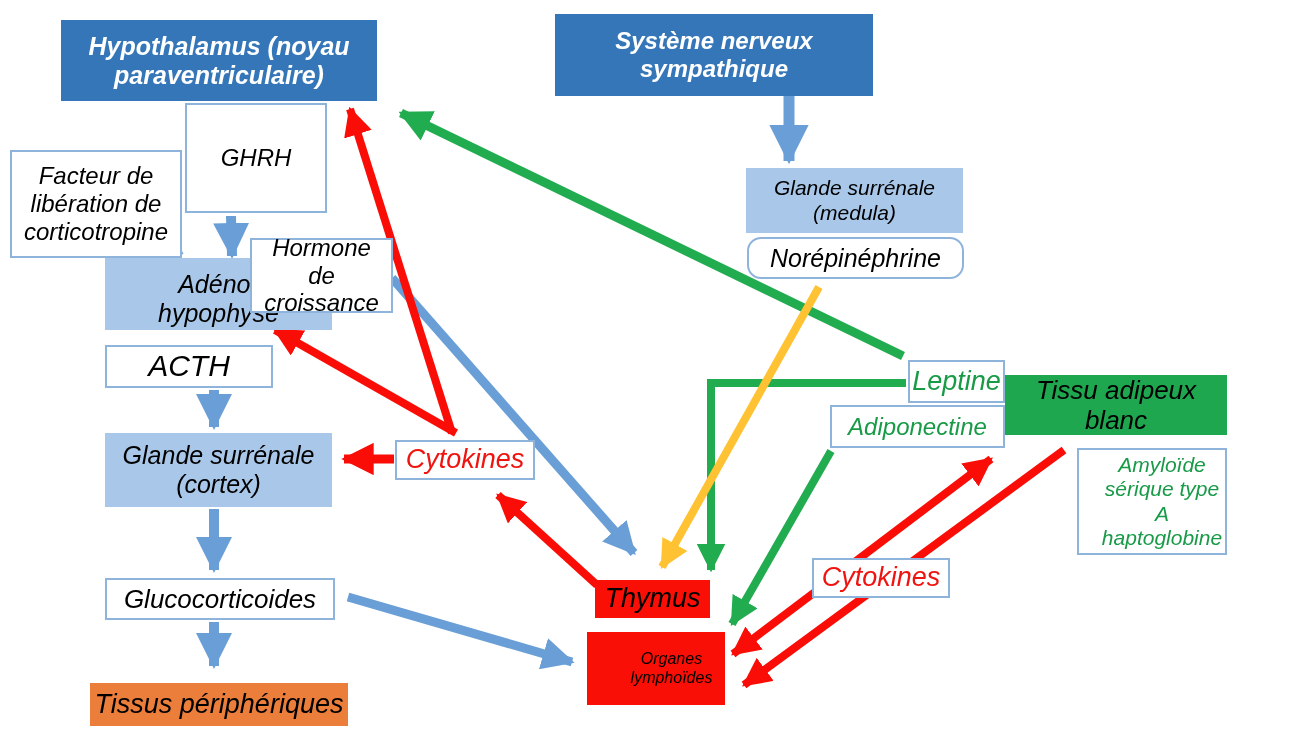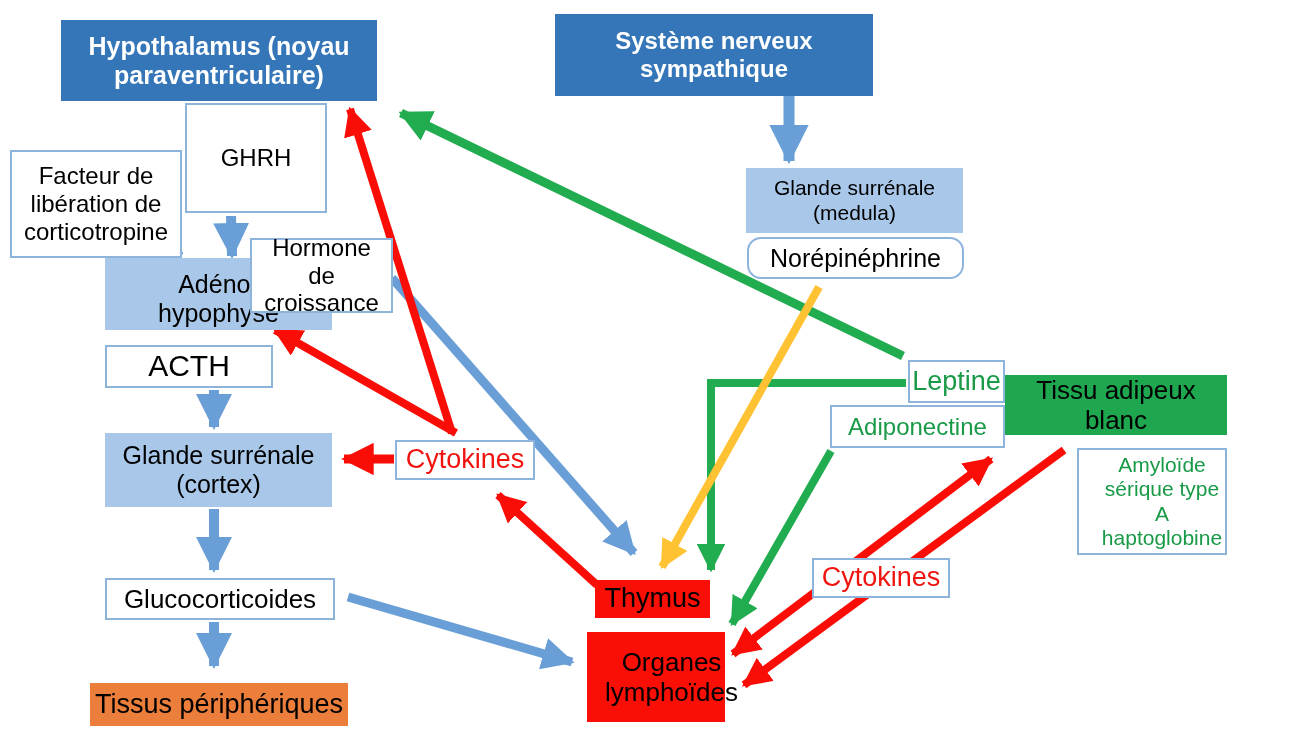--- a/index.html
+++ b/index.html
@@ -1,18 +1,19 @@
 <!DOCTYPE html>
 <html style="--box-blue: #3476B8; --box-light: #A9C8E9; --box-red: #FA0F06; --box-green: #1FA750; --box-orange: #EC7E3B; --box-border: #8FB4DC; --text-red: #F01410; --text-green: #189A47; --arrow-blue: #699FD6; --arrow-red: #F90D06; --arrow-green: #22AC50; --arrow-yellow: #FFC233;"><head>
 <meta charset="utf-8">
 <style>
   html,body{margin:0;padding:0;background:#fff;}
   #canvas{
     position:relative;width:1308px;height:736px;background:#fff;overflow:hidden;
     font-family:"Liberation Sans","DejaVu Sans",sans-serif;
+    font-style:italic;
   }
   #edges{position:absolute;left:0;top:0;z-index:1;}
   .node{
     position:absolute;z-index:2;box-sizing:border-box;
     display:flex;align-items:center;justify-content:center;
     text-align:center;white-space:pre-line;line-height:1.16;color:#000;
   }
   .fill-blue{background:var(--box-blue);color:#fff;}
   .fill-light{background:var(--box-light);}
   .fill-red{background:var(--box-red);}
@@ -95,21 +96,21 @@
 (cortex)</div>
 
   <div class="node outline" style="left:105px;top:578px;width:230px;height:42px;font-size:26px;">Glucocorticoides</div>
 
   <div class="node fill-orange" style="left:90px;top:675px;width:258px;height:43px;font-size:27px;margin-top:8px;">Tissus périphériques</div>
 
   <div class="node outline t-red" style="left:395px;top:440px;width:140px;height:40px;font-size:27px;">Cytokines</div>
 
   <div class="node fill-red" style="left:595px;top:580px;width:115px;height:38px;font-size:27px;">Thymus</div>
 
-  <div class="node fill-red" style="left:587px;top:632px;width:138px;height:90px;font-size:26px;padding-left:31px;">Organes
+  <div class="node fill-red" style="left:587px;top:632px;width:138px;height:73px;font-size:16px;padding-left:31px;">Organes
 lymphoïdes</div>
 
   <div class="node outline t-red" style="left:812px;top:558px;width:138px;height:40px;font-size:27px;">Cytokines</div>
 
   <div class="node outline t-green" style="left:908px;top:360px;width:97px;height:43px;font-size:27px;">Leptine</div>
 
   <div class="node outline t-green" style="left:830px;top:405px;width:175px;height:43px;font-size:24px;">Adiponectine</div>
 
   <div class="node fill-green" style="left:1005px;top:375px;width:222px;height:60px;font-size:26px;">Tissu adipeux
 blanc</div>

